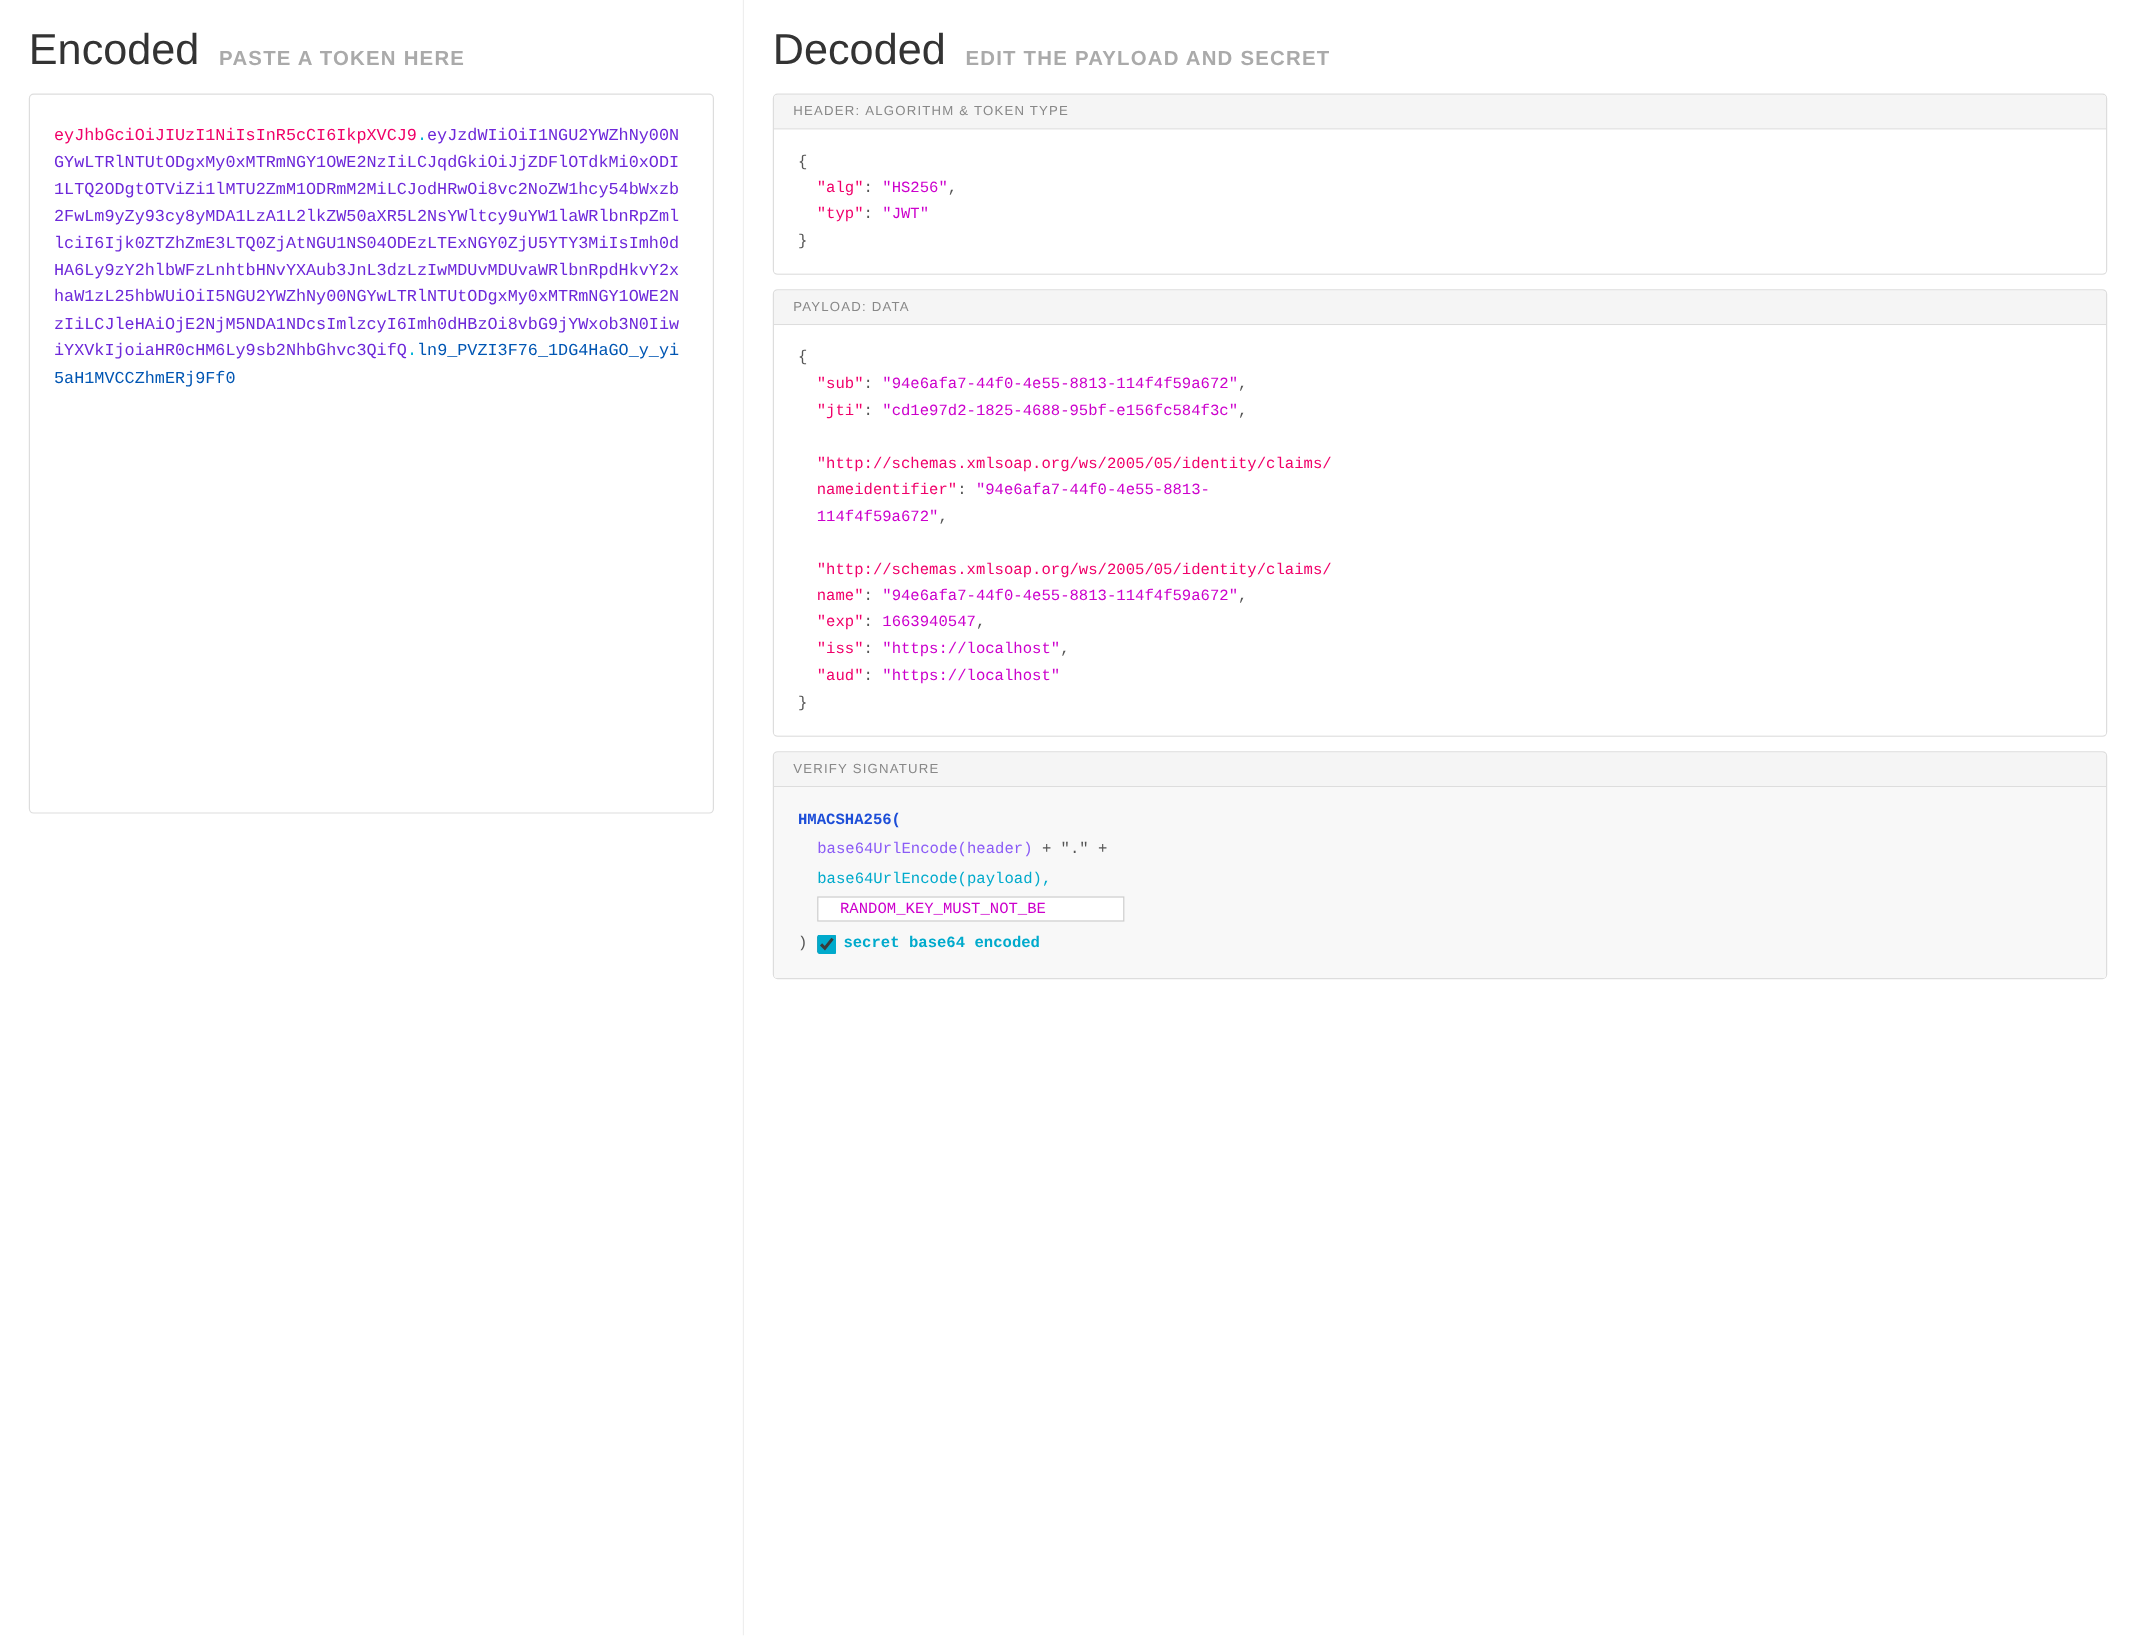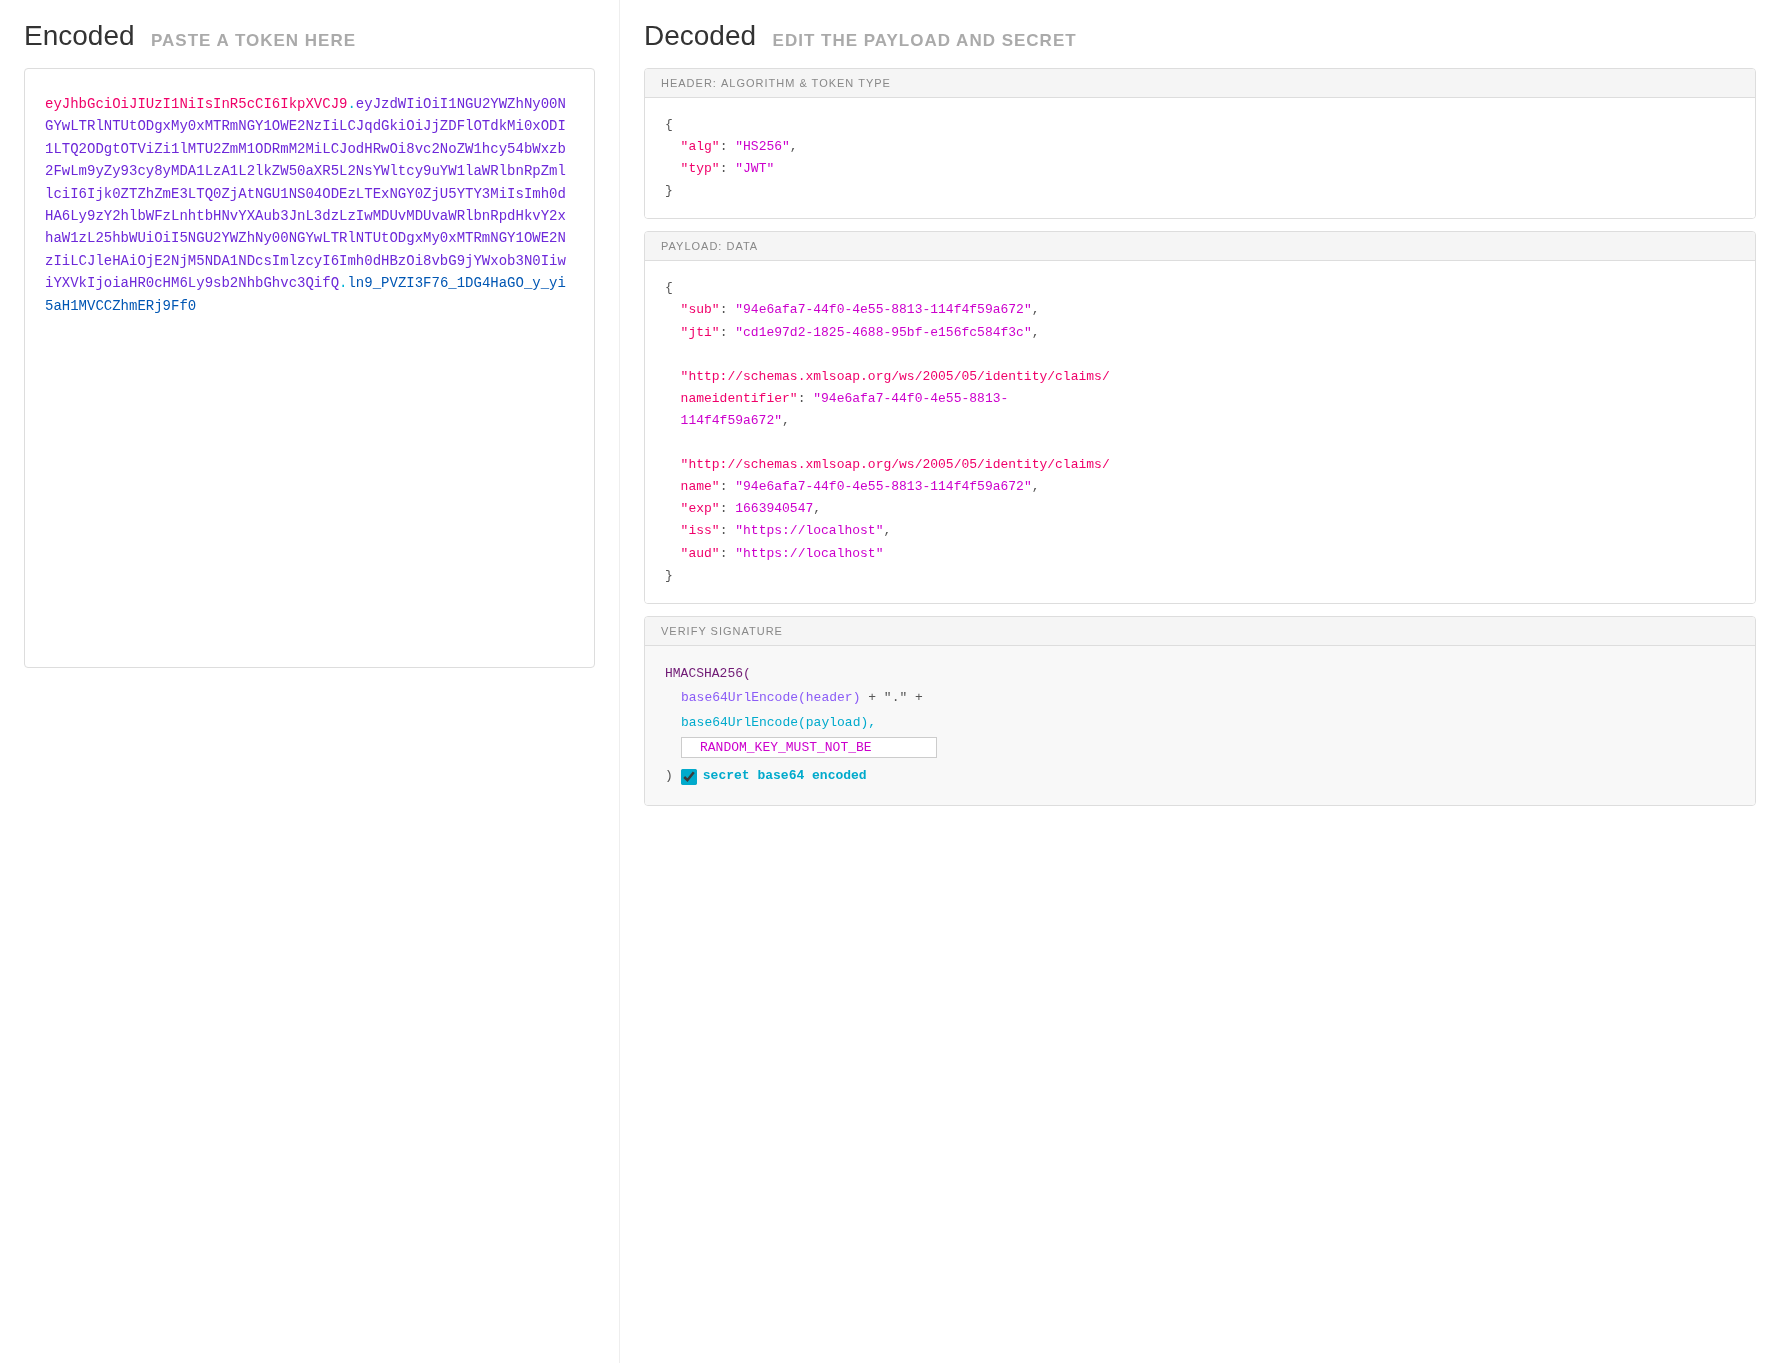--- a/index.html
+++ b/index.html
@@ -20,21 +20,21 @@
       border-right: 1px solid #eee;
       flex-shrink: 0;
     }
     .right-panel {
       flex: 1;
       padding: 20px 24px;
       display: flex;
       flex-direction: column;
     }
     .section-title {
-      font-size: 28px;
+      font-size: 36px;
       font-weight: 300;
       color: #333;
       display: inline;
     }
     .section-subtitle {
       font-size: 17px;
       font-weight: 600;
       color: #aaa;
       letter-spacing: 1px;
       text-transform: uppercase;
@@ -97,21 +97,21 @@
     .json-val-str { color: #cc00cc; }
     .json-val-num { color: #cc00cc; }
     .json-url { color: #f0006a; }
     .verify-block-content {
       padding: 16px 20px;
       font-family: 'Courier New', Courier, monospace;
       font-size: 13px;
       line-height: 1.9;
       background: #f8f8f8;
     }
-    .verify-func { color: #701a75; }
+    .verify-func { color: #1d4ed8; font-weight: bold; }
     .verify-indent { padding-left: 16px; }
     .secret-input {
       border: 1px solid #ccc;
       padding: 2px 18px;
       font-family: 'Courier New', Courier, monospace;
       font-size: 13px;
       color: #cc00cc;
       width: 256px;
     }
     .verify-footer {

